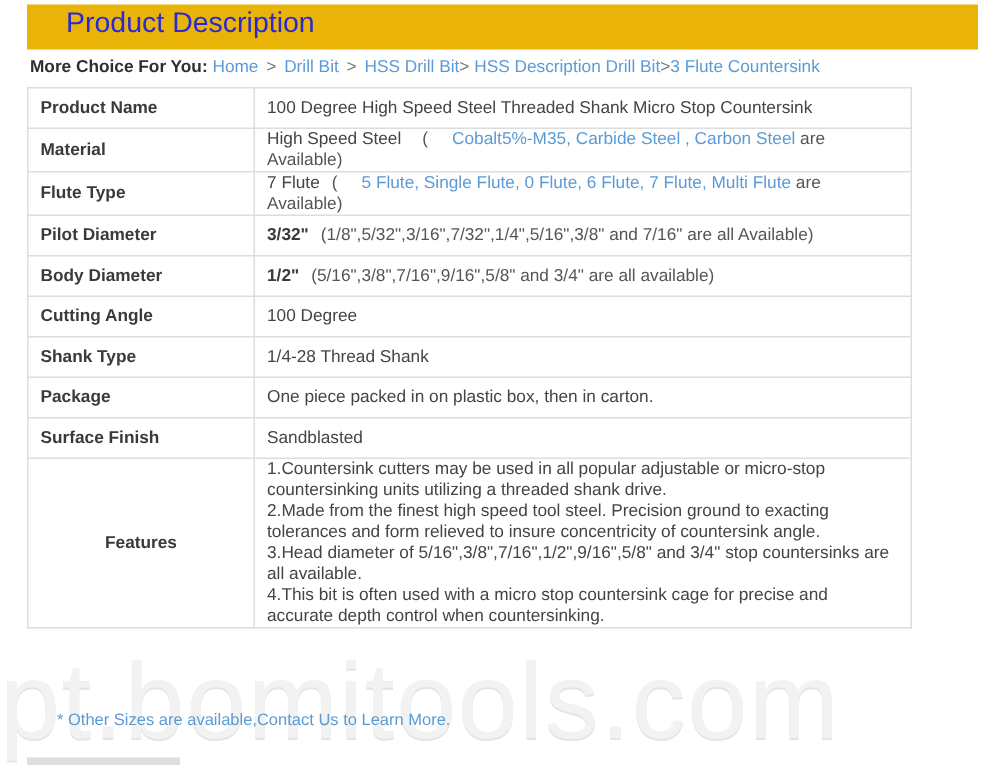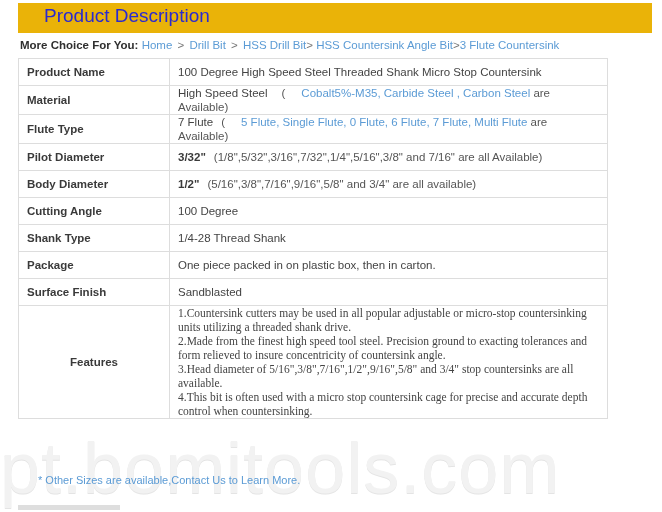--- a/index.html
+++ b/index.html
@@ -148,21 +148,20 @@
   td.features-val {
     padding-top: 4px;
     padding-bottom: 4px;
     line-height: 20px;
     font-size: 11.5px;
     color: #444444;
   }
   td.features-val .fline {
     display: block;
     white-space: normal;
-    font-family: Liberation Serif, serif;
   }
 
   
   .footnote {
     position: absolute;
     left: 14px;
     top: 474px;
     font-size: 11px;
     color: #5b9bd5;
     white-space: nowrap;
@@ -183,21 +182,21 @@
 <div id="watermark">pt.bomitools.com</div>
 
 <div id="page">
 
   <div class="title-band">
     <div class="title-text">Product Description</div>
   </div>
 
   <div class="breadcrumb">
     <span class="bc-label">More Choice For You:</span>
-    <span class="bc-link">Home</span><span class="bc-sep"> &gt; </span><span class="bc-link">Drill Bit</span><span class="bc-sep"> &gt; </span><span class="bc-link">HSS Drill Bit</span><span class="bc-sep tight">&gt; </span><span class="bc-link">HSS Countersink Angle Bit</span><span class="bc-sep tight">&gt;</span><span class="bc-link">3 Flute Countersink</span>
+    <span class="bc-link">Home</span><span class="bc-sep"> &gt; </span><span class="bc-link">Drill Bit</span><span class="bc-sep"> &gt; </span><span class="bc-link">HSS Drill Bit</span><span class="bc-sep tight">&gt; </span><span class="bc-link">HSS Description Drill Bit</span><span class="bc-sep tight">&gt;</span><span class="bc-link">3 Flute Countersink</span>
   </div>
 
   <table class="spec">
     <tbody>
       <tr>
         <td class="key">Product Name</td>
         <td class="val"><span>100 Degree High Speed Steel Threaded Shank Micro Stop Countersink</span></td>
       </tr>
       <tr>
         <td class="key">Material</td>

